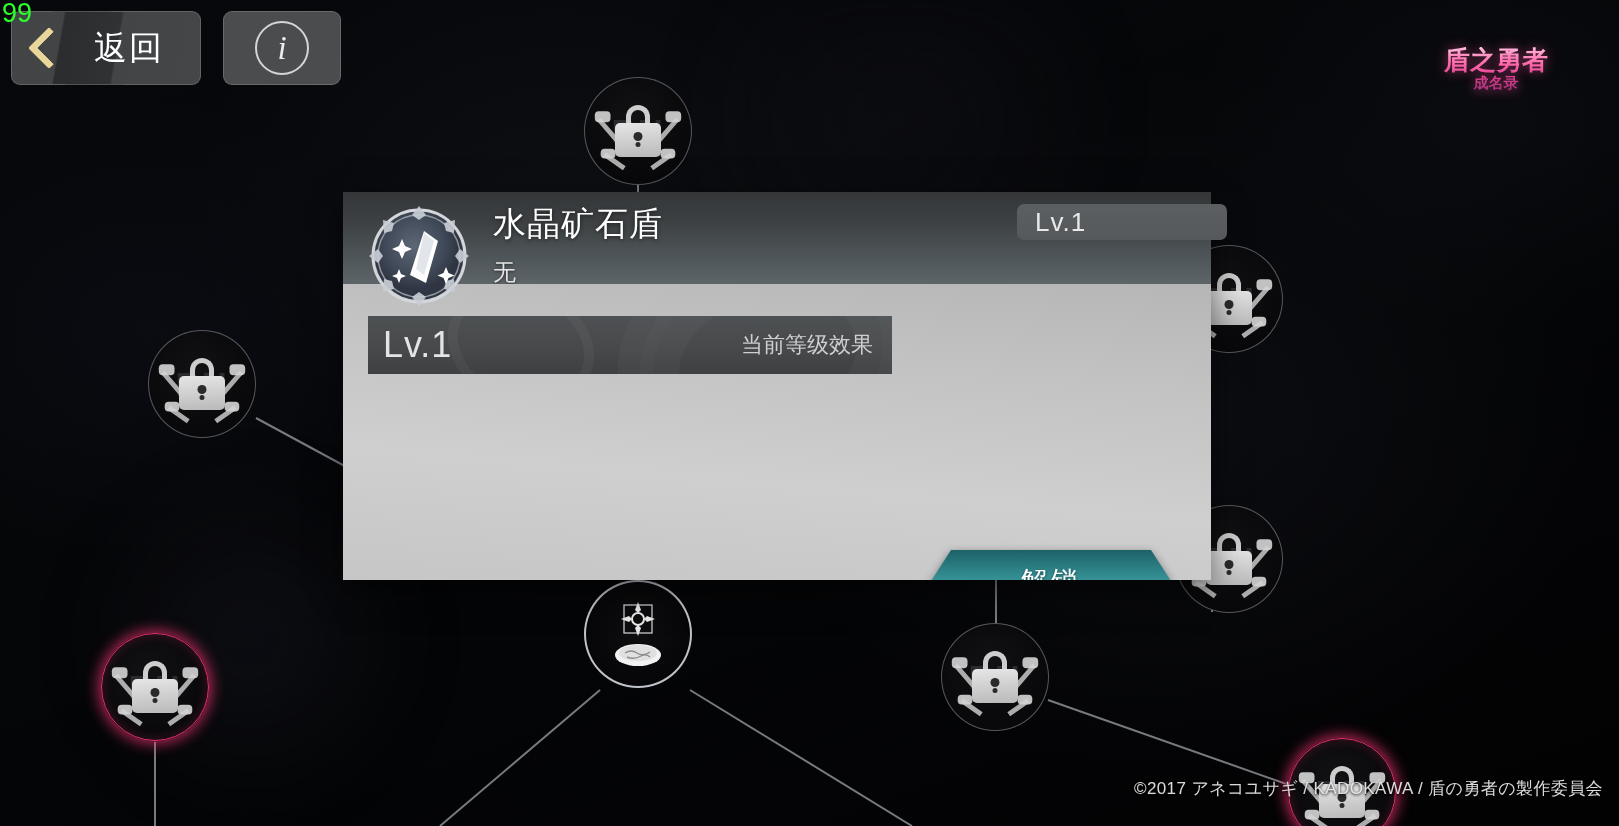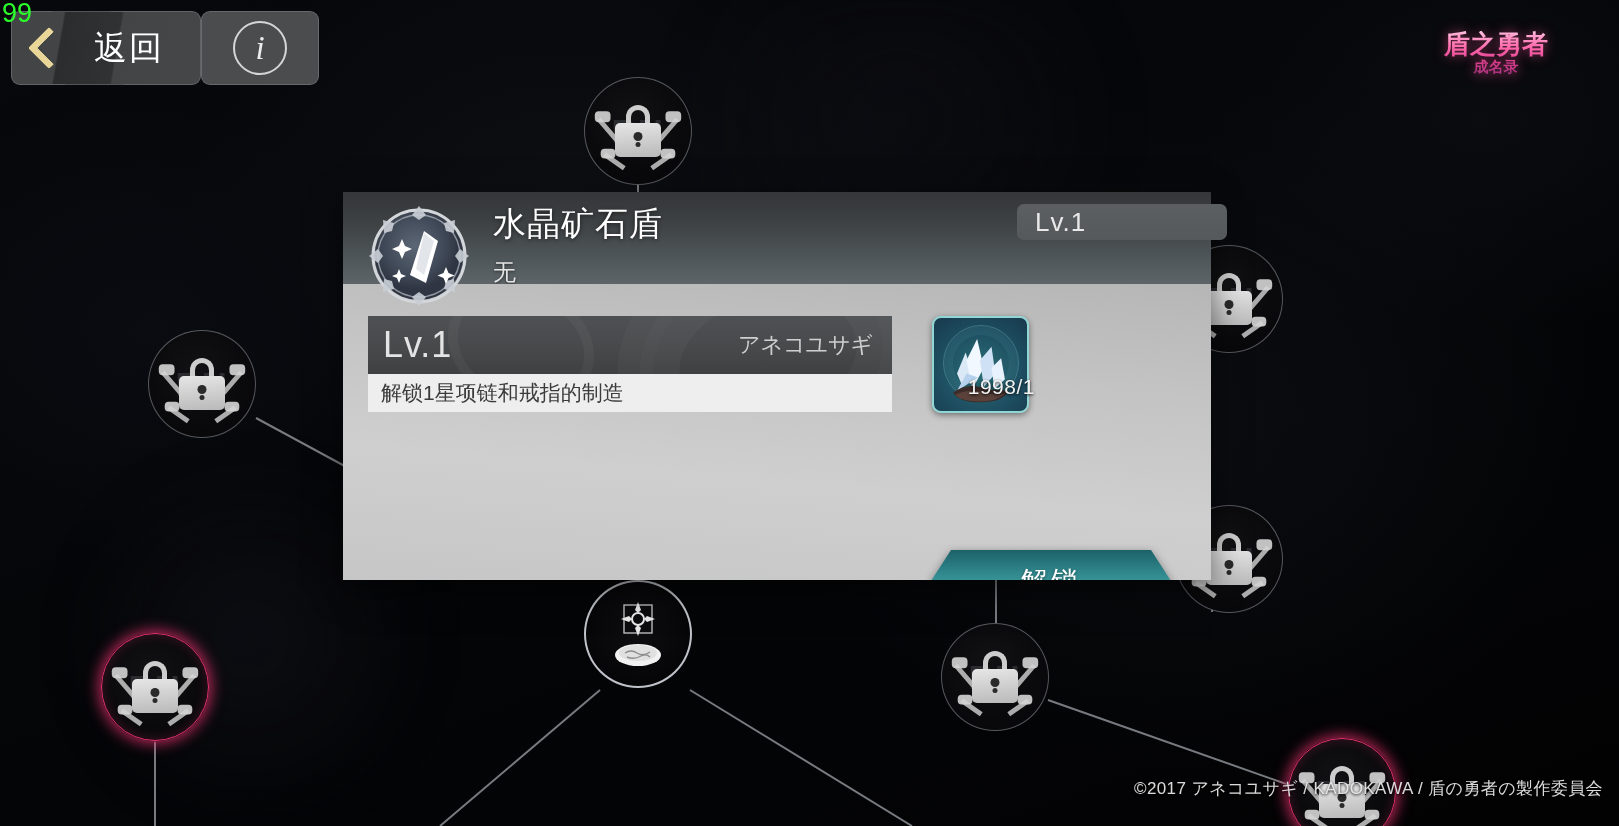--- a/index.html
+++ b/index.html
@@ -77,21 +77,21 @@
 
   
   .compass{ position:absolute; top:20px; left:50%; transform:translateX(-50%); width:34px; height:34px; }
   .meat{ position:absolute; bottom:18px; left:50%; transform:translateX(-50%); width:50px; height:26px; }
 
   
   #fps{
     position:absolute; left:2px; top:-2px; color:#2bff2b; font-size:27px;
     font-family:"Liberation Sans",sans-serif; z-index:40;
   }
-  #topbar{ position:absolute; left:11px; top:11px; display:flex; gap:0; z-index:30; }
+  #topbar{ position:absolute; left:11px; top:11px; display:flex; gap:22px; z-index:30; }
   #back-btn{
     width:190px; height:74px; border-radius:9px; position:relative;
     background:linear-gradient(100deg, rgba(72,74,76,.92) 0%, rgba(72,74,76,.92) 26%,
               rgba(46,48,50,.92) 27%, rgba(52,54,56,.92) 55%, rgba(72,74,76,.92) 56%, rgba(74,76,78,.92) 100%);
     border:1px solid rgba(170,175,180,.30);
     display:flex; align-items:center; cursor:pointer;
   }
   #back-btn .chev{
     margin-left:22px; width:30px; height:30px;
     border-left:7px solid #e9d79a; border-bottom:7px solid #e9d79a;
@@ -104,21 +104,21 @@
     display:flex; align-items:center; justify-content:center;
   }
   #info-btn .ring{
     width:54px; height:54px; border-radius:50%; border:2px solid #d6d6d6;
     display:flex; align-items:center; justify-content:center;
     color:#ededed; font-size:33px; font-style:italic; font-family:"Liberation Serif",serif;
   }
 
   
   #logo{
-    position:absolute; right:48px; top:22px; width:150px; height:62px;
+    position:absolute; right:48px; top:38px; width:150px; height:62px;
     display:flex; align-items:center; justify-content:center; z-index:30;
   }
   #logo .txt{
     font-size:26px; font-weight:700; letter-spacing:0;
     background:linear-gradient(180deg,#ffd4ec 0%,#ff6fb0 38%,#d63a8e 70%,#8a2a72 100%);
     -webkit-background-clip:text; background-clip:text; color:transparent;
     text-shadow:0 0 12px rgba(255,90,160,.55);
     line-height:1.05; text-align:center;
   }
   #logo .sub{ font-size:15px; display:block;text-decoration:underline; }
@@ -478,42 +478,24 @@
     </g>
   </svg>
 
   <div id="panel-body">
 
     <div id="effect-card">
       <div id="effect-head">
         <span class="deco"></span>
         <span class="deco2"></span>
         <span id="effect-lv">Lv.1</span>
-        <span id="effect-tag">アネコユサギ</span>
+        <span id="effect-tag">当前等级效果</span>
       </div>
-      <div id="effect-desc">解锁1星项链和戒指的制造</div>
     </div>
 
-    <div id="item-cost">
-      <div class="frame">
-        <span class="rune"></span>
-        <svg viewBox="0 0 97 97" style="position:absolute;inset:0;">
-          <g>
-            <path d="M30 72 L24 58 L33 36 L40 58 Z" fill="#dbe9f7"></path>
-            <path d="M40 74 L34 44 L45 22 L52 52 Z" fill="#f2f8ff"></path>
-            <path d="M52 72 L48 44 L60 30 L64 58 Z" fill="#cfe2f5"></path>
-            <path d="M63 74 L60 52 L70 42 L74 64 Z" fill="#e8f2fd"></path>
-            <path d="M24 76 L34 58 L46 62 Z" fill="#b7d2ec"></path>
-          </g>
-          <path d="M20 78 q12 -10 28 -6 q16 4 30 4 q-6 12 -30 12 q-22 0 -28 -10 z" fill="#3c2b28"></path>
-          <path d="M22 80 q14 -6 26 -3 q14 4 26 2 q-8 8 -26 8 q-20 0 -26 -7 z" fill="#5a413a"></path>
-        </svg>
-      </div>
-      <span id="item-qty">1998/1</span>
-    </div>
 
     <div id="unlock-btn">
       <div class="shape">
         <span id="unlock-label">解锁</span>
       </div>
     </div>
 
   </div>
 </div>
 

